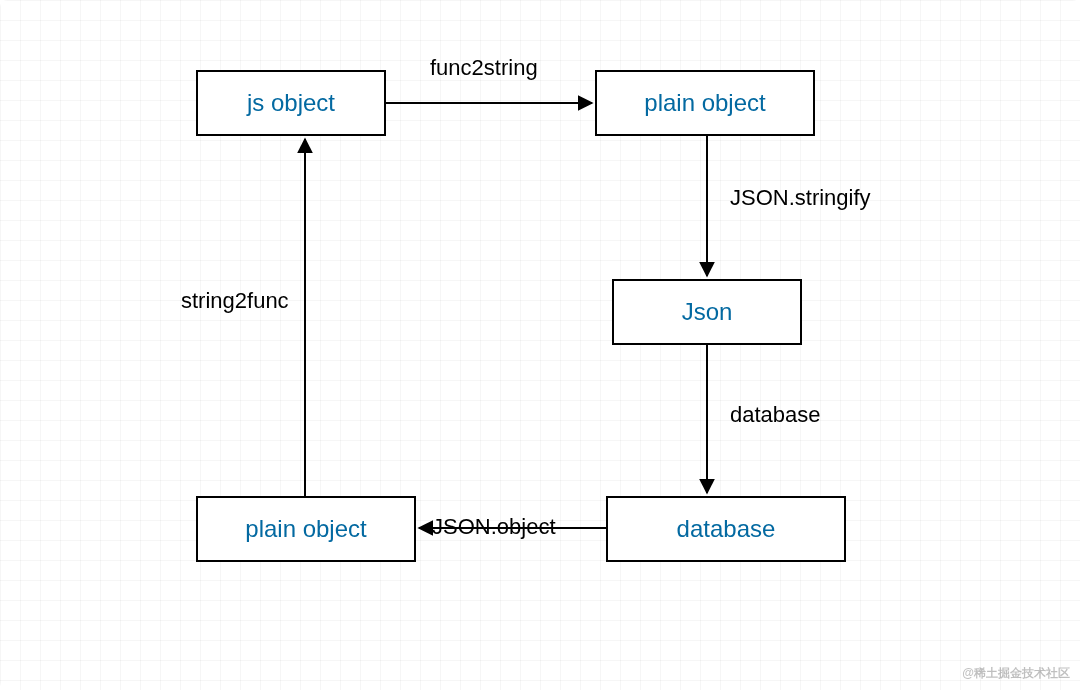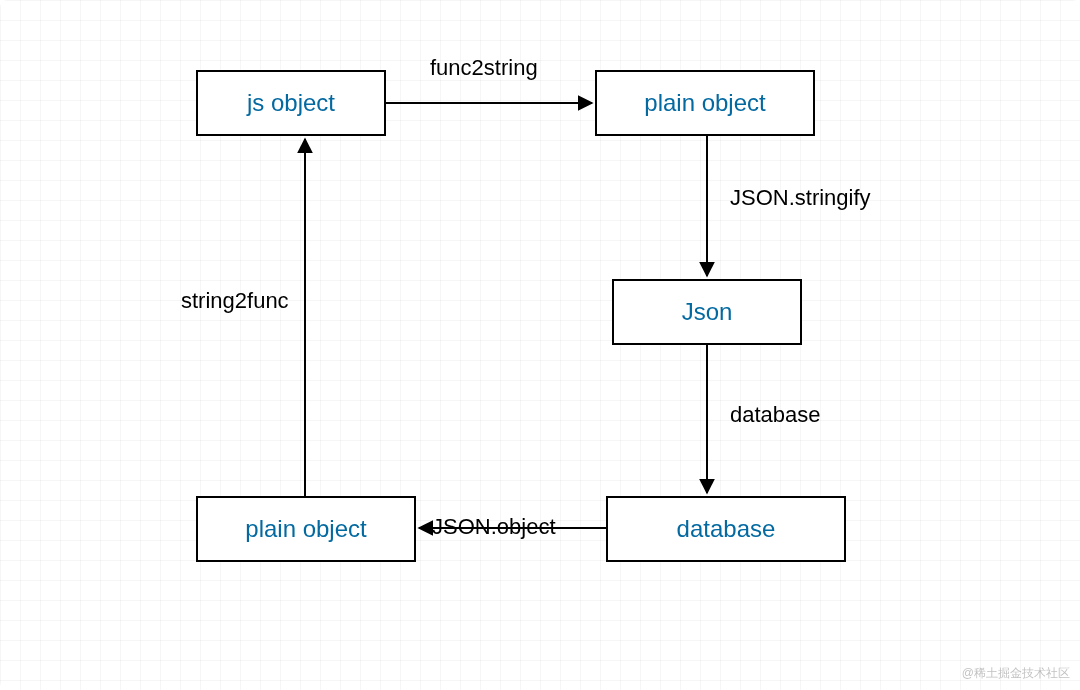--- a/index.html
+++ b/index.html
@@ -48,20 +48,21 @@
     color: #000;
     background: transparent;
     white-space: nowrap;
   }
   .watermark {
     position: absolute;
     right: 10px;
     bottom: 8px;
     font-size: 12px;
     color: rgba(0,0,0,0.25);
+    font-weight: bold;
   }
 </style>
 </head>
 <body>
 
 <div class="canvas">
 
   <div class="node" style="left:196px;top:70px;width:190px;height:66px">
     <span>js object</span>
   </div>

